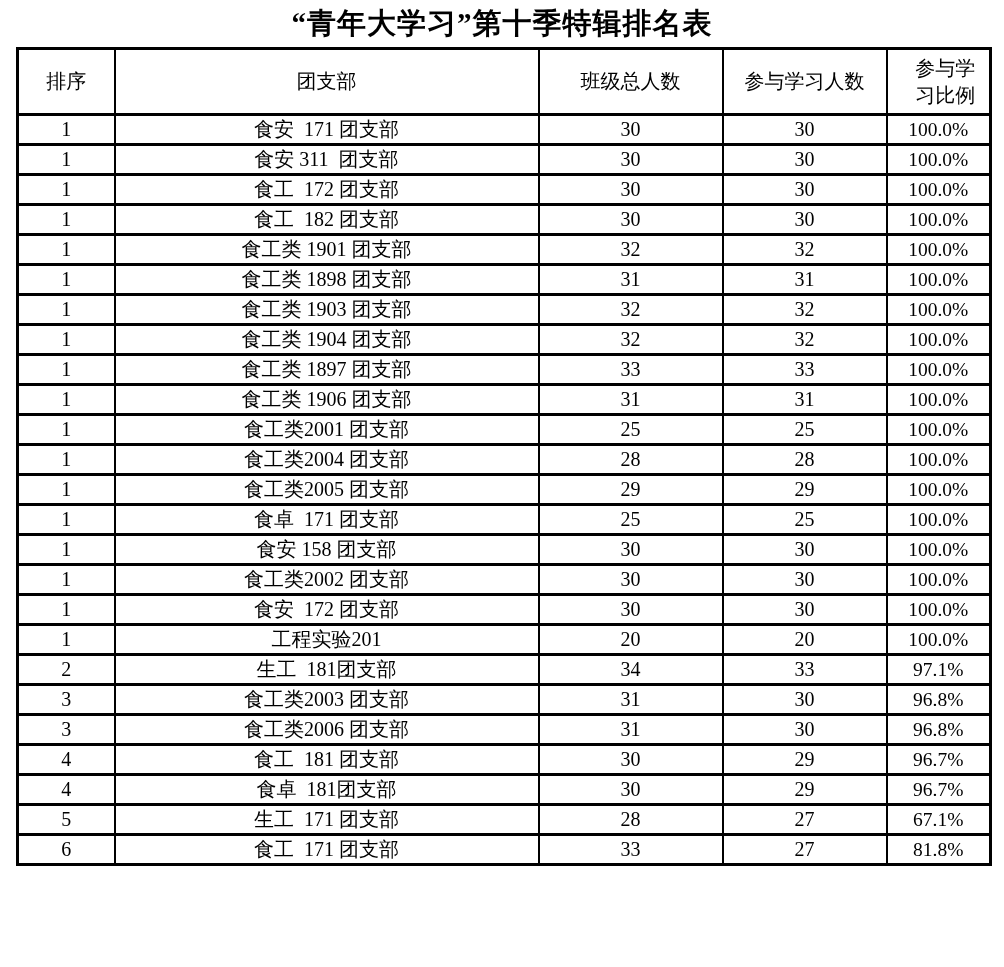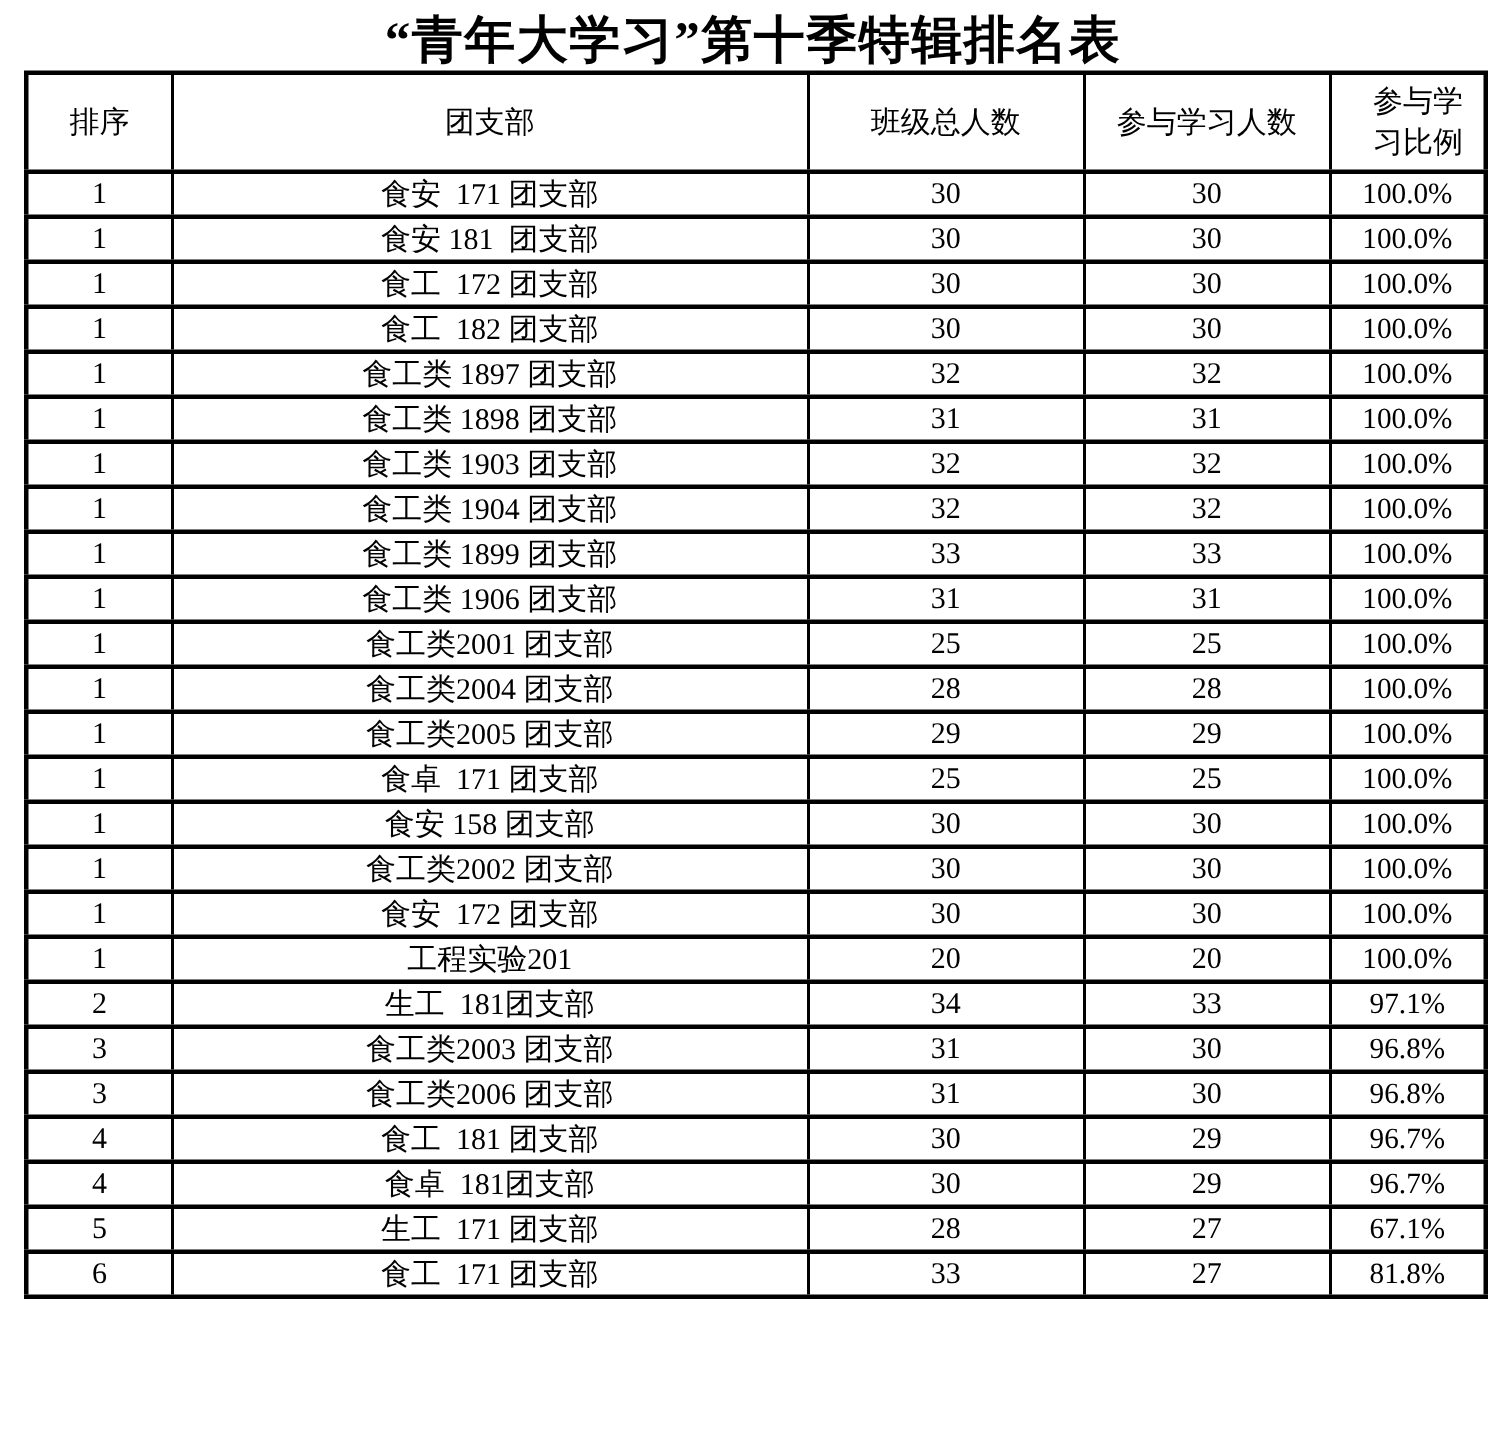--- a/index.html
+++ b/index.html
@@ -15,21 +15,21 @@
     color: #000000;
     overflow: hidden;
   }
   .title {
     position: absolute;
     top: 4px;
     left: 0;
     width: 100%;
     margin: 0;
     text-align: center;
-    font-size: 34px;
+    font-size: 29px;
     font-weight: bold;
     letter-spacing: 1px;
   }
   table.ranking {
     position: absolute;
     left: 16px;
     top: 47px;
     width: 973px;
     height: 656px;
     border-collapse: collapse;
@@ -87,21 +87,21 @@
   <tr>
     <td class="c-rank">1</td>
     <td class="c-branch">食安  171 团支部</td>
     <td class="c-total">30</td>
     <td class="c-part">30</td>
     <td class="c-ratio">100.0%</td>
   </tr>
 
   <tr>
     <td class="c-rank">1</td>
-    <td class="c-branch">食安 181  团支部</td>
+    <td class="c-branch">食安 311  团支部</td>
     <td class="c-total">30</td>
     <td class="c-part">30</td>
     <td class="c-ratio">100.0%</td>
   </tr>
 
   <tr>
     <td class="c-rank">1</td>
     <td class="c-branch">食工  172 团支部</td>
     <td class="c-total">30</td>
     <td class="c-part">30</td>
@@ -111,21 +111,21 @@
   <tr>
     <td class="c-rank">1</td>
     <td class="c-branch">食工  182 团支部</td>
     <td class="c-total">30</td>
     <td class="c-part">30</td>
     <td class="c-ratio">100.0%</td>
   </tr>
 
   <tr>
     <td class="c-rank">1</td>
-    <td class="c-branch">食工类 1897 团支部</td>
+    <td class="c-branch">食工类 1901 团支部</td>
     <td class="c-total">32</td>
     <td class="c-part">32</td>
     <td class="c-ratio">100.0%</td>
   </tr>
 
   <tr>
     <td class="c-rank">1</td>
     <td class="c-branch">食工类 1898 团支部</td>
     <td class="c-total">31</td>
     <td class="c-part">31</td>
@@ -143,21 +143,21 @@
   <tr>
     <td class="c-rank">1</td>
     <td class="c-branch">食工类 1904 团支部</td>
     <td class="c-total">32</td>
     <td class="c-part">32</td>
     <td class="c-ratio">100.0%</td>
   </tr>
 
   <tr>
     <td class="c-rank">1</td>
-    <td class="c-branch">食工类 1899 团支部</td>
+    <td class="c-branch">食工类 1897 团支部</td>
     <td class="c-total">33</td>
     <td class="c-part">33</td>
     <td class="c-ratio">100.0%</td>
   </tr>
 
   <tr>
     <td class="c-rank">1</td>
     <td class="c-branch">食工类 1906 团支部</td>
     <td class="c-total">31</td>
     <td class="c-part">31</td>

